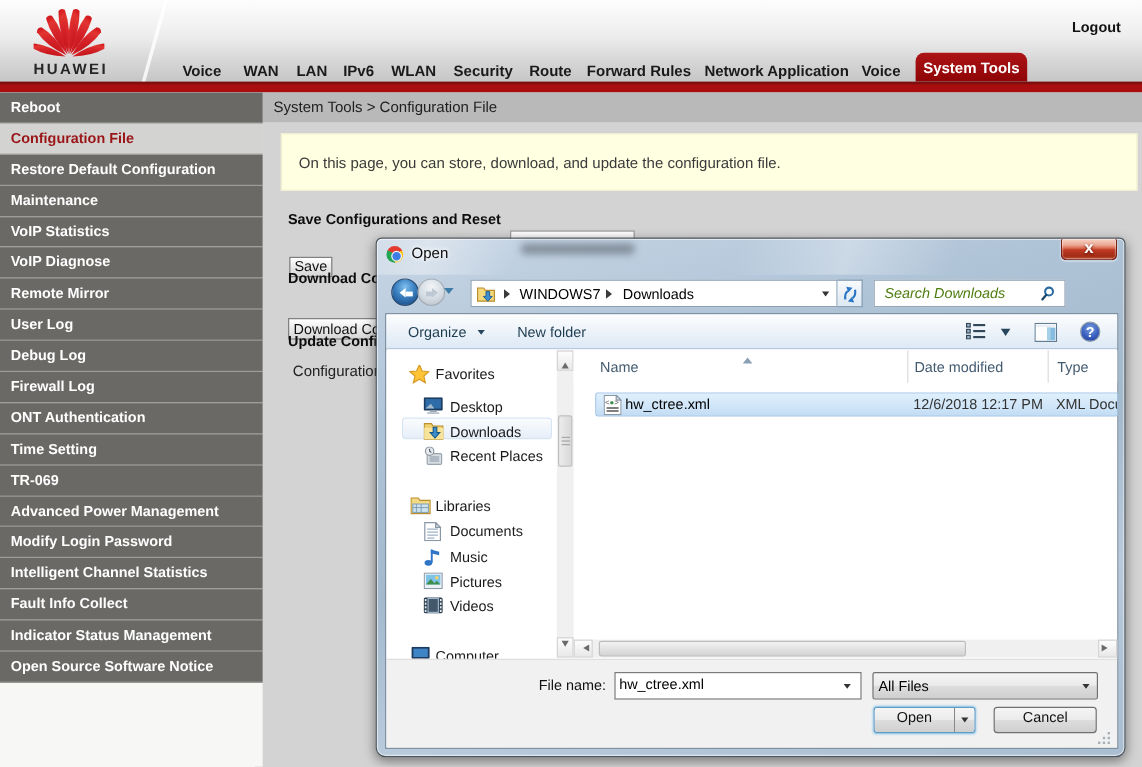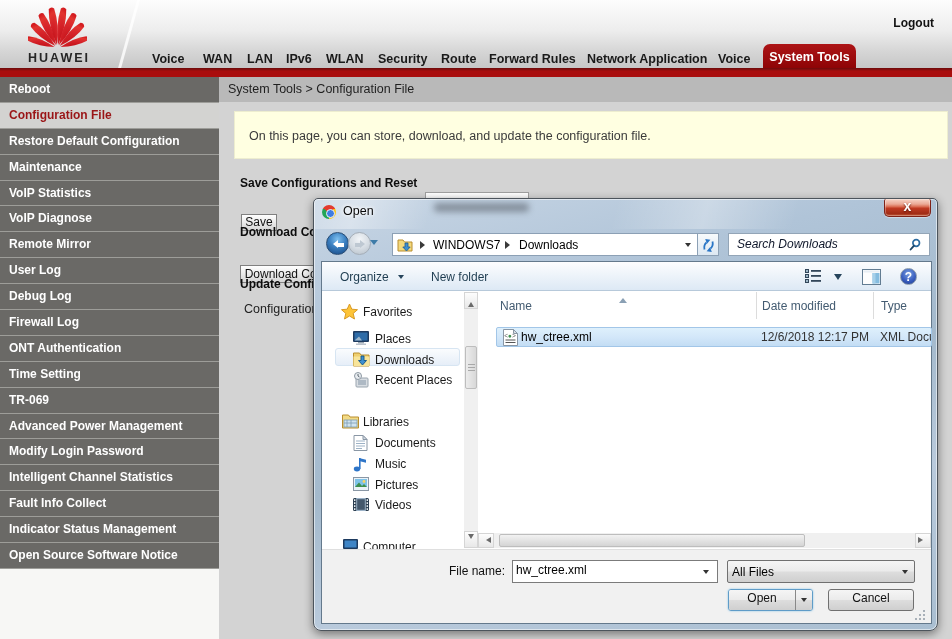--- a/index.html
+++ b/index.html
@@ -62,22 +62,22 @@
   #back::before { content:""; position:absolute; left:10.5px; top:9.5px; width:6.5px; height:4.5px; background:#fff; }
   #fwd { left:34px; top:33px; background:radial-gradient(circle at 50% 30%,#f2f5f8 0%,#d4dbe2 55%,#b4bec8 100%);
     border:1px solid #a5aeb8; }
   #fwd::after { content:""; position:absolute; left:11px; top:7px; width:0; height:0;
     border:4.5px solid transparent; border-left:5.5px solid #bec8d2; border-right:none; }
   #fwd::before { content:""; position:absolute; left:5.5px; top:9.5px; width:6.5px; height:4.5px; background:#bec8d2; }
   #minidrop { left:56px; top:41px; width:0; height:0; border:4px solid transparent; border-top:5px solid #3e7ca8; }
   #bcrumb { left:78px; top:34px; width:306px; height:23px; background:#fff; border:1px solid #8ca0b5; }
   #refresh { left:384px; top:34px; width:21px; height:23px; background:linear-gradient(180deg,#f7fafc,#dde8f2);
     border:1px solid #8ca0b5; border-left:none; }
-  #search { left:414px; top:34px; width:202px; height:23px; background:#fff; border:1px solid #93a5b7;
-    font-size:12px; font-style:italic; color:#0f172a; line-height:21px; padding-left:8px; }
+  #search { left:414px; top:34px; width:160px; height:23px; background:#fff; border:1px solid #93a5b7;
+    font-size:12px; font-style:italic; color:#4d7c0f; line-height:21px; padding-left:8px; }
   .bctext { font-size:12px; color:#000; line-height:21px; }
   .bsep { width:0; height:0; border:4px solid transparent; border-left:5px solid #3a3a3a; display:inline-block; }
 
   
   #client { left:7px; top:62px; width:611px; height:363px; border:1px solid #64798c; background:#fff; }
   #toolbar { left:0; top:0; width:609px; height:29px;
     background:linear-gradient(180deg,#fdfdfe 0%,#eef4fa 45%,#dde9f5 100%); border-bottom:1px solid #b7c9da; }
   .tbtxt { font-size:12px; color:#1e3c50; }
   
   #mainarea { left:0; top:30px; width:609px; height:257px; background:#fff; }
@@ -239,21 +239,21 @@
           <path d="M8.5 0 L10.8 5.2 16.5 5.7 12.2 9.4 13.5 15 8.5 12 3.5 15 4.8 9.4 .5 5.7 6.2 5.2 z" fill="#fdc438" stroke="#d99a26" stroke-width="1"></path>
         </svg>
         <div class="abs treetxt" style="left:41px; top:13px;">Favorites</div>
         <svg class="abs" style="left:31px; top:39px;" width="16" height="14" viewBox="0 0 16 14">
           <rect x="0" y="0" width="16" height="11" rx="1" fill="#1d3a5f"></rect>
           <rect x="1.5" y="1.5" width="13" height="8" fill="#2e6ca8"></rect>
           <path d="M1.5 9.5 L6 5.5 L9 9.5 z" fill="#9fb8cc"></path>
           <rect x="5" y="11" width="6" height="1.5" fill="#9aa7b4"></rect>
           <rect x="3" y="12.5" width="10" height="1.5" fill="#b9c2cc"></rect>
         </svg>
-        <div class="abs treetxt" style="left:53px; top:40px;">Places</div>
+        <div class="abs treetxt" style="left:53px; top:40px;">Desktop</div>
         <div class="abs" style="left:13px; top:56px; width:125px; height:18px; border:1px solid #d7e5f2; border-radius:3px;
           background:linear-gradient(180deg,#fafcfe,#e6eef8);"></div>
         <svg class="abs" style="left:31px; top:59px;" width="17" height="16" viewBox="0 0 17 16">
           <path d="M.5 2 h6 l1.5 2 h8 v11 H.5 z" fill="#f0d070" stroke="#b98e2f" stroke-width="1"></path>
           <path d="M.5 5.5 h16 v9.5 H.5 z" fill="#f7e49a"></path>
           <path d="M8 5 v4.5 h-2.5 l4 4.5 4-4.5 H11 V5 z" fill="#3f8fd0" stroke="#135587" stroke-width=".9"></path>
         </svg>
         <div class="abs treetxt" style="left:53px; top:61px;">Downloads</div>
         <svg class="abs" style="left:31px; top:80px;" width="17" height="16" viewBox="0 0 17 16">
           <rect x="3" y="6" width="12" height="9" rx="1" fill="#d8dde2" stroke="#9aa5af"></rect>

